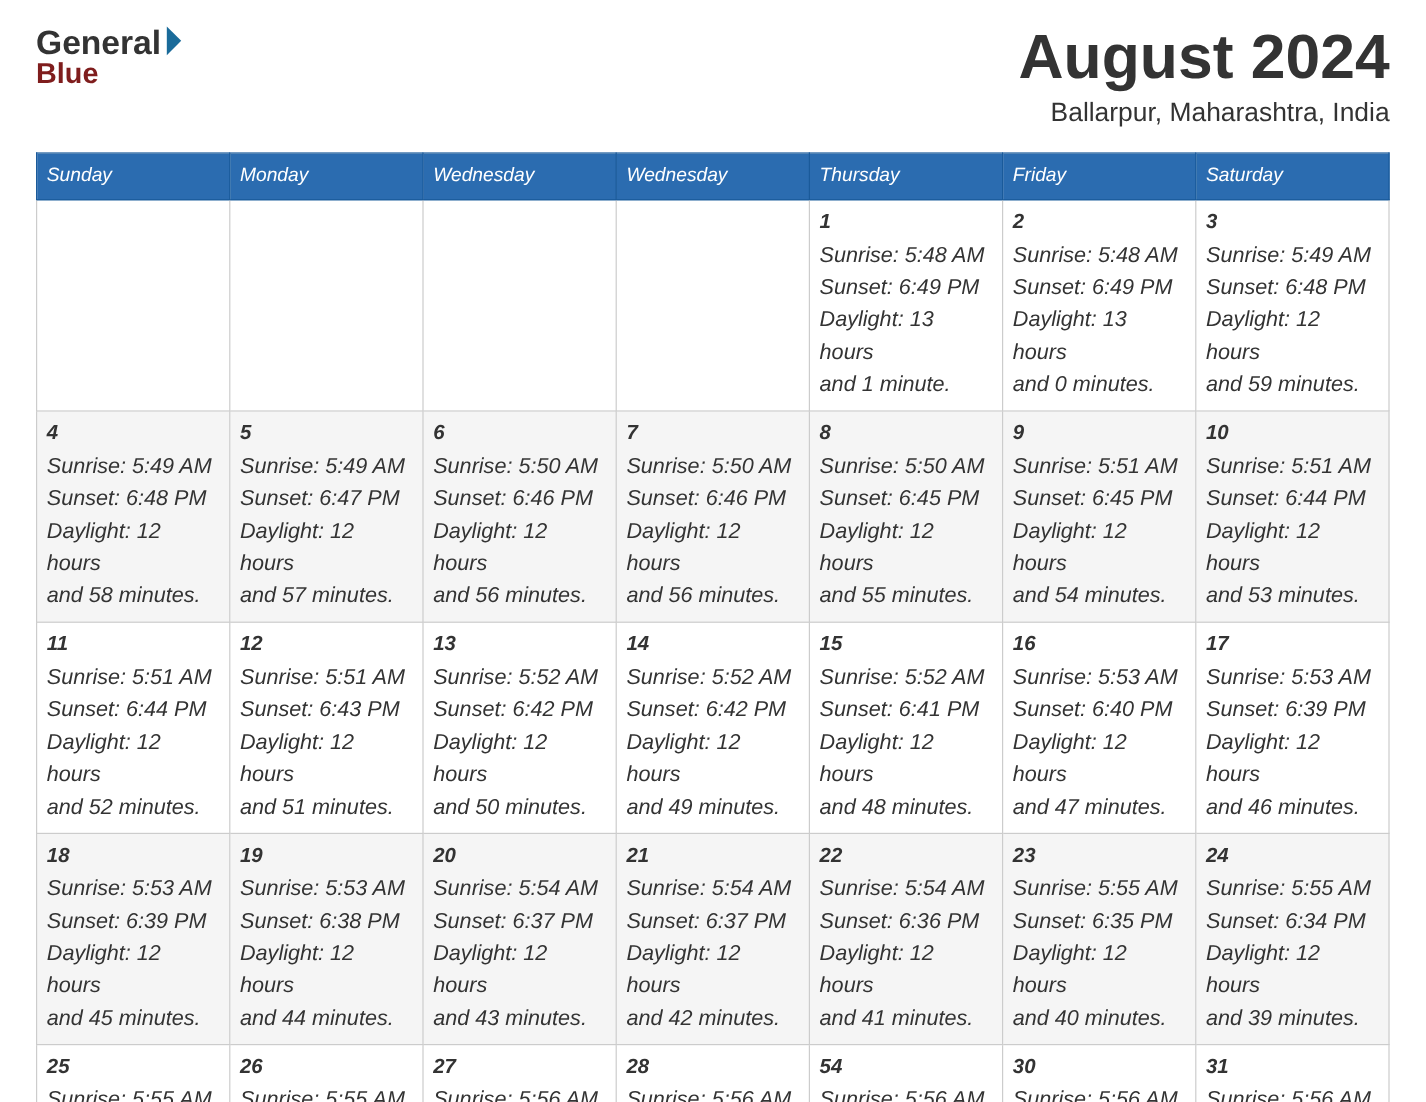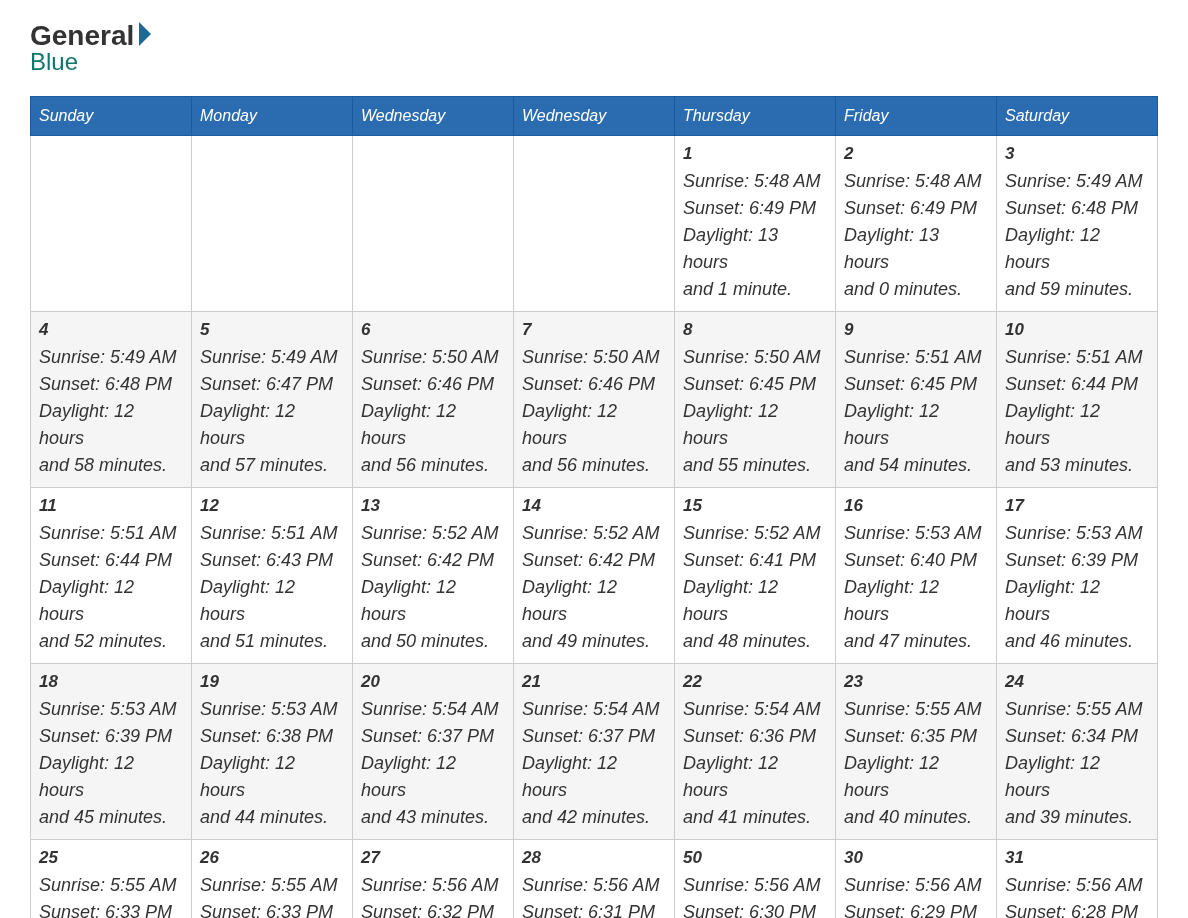--- a/index.html
+++ b/index.html
@@ -35,22 +35,22 @@
       height: 0;
       border-left: 12px solid #1a6b9a;
       border-top: 12px solid transparent;
       border-bottom: 12px solid transparent;
       display: inline-block;
       margin-left: 4px;
       margin-top: -4px;
     }
     .logo-blue {
       font-size: 24px;
-      font-weight: normal;
-      color: #0f766e;
+      font-weight: bold;
+      color: #7f1d1d;
       margin-top: -4px;
     }
     .title-section {
       text-align: right;
     }
     .month-title {
       font-size: 52px;
       font-weight: bold;
       color: #333;
       line-height: 1.1;
@@ -113,20 +113,22 @@
 
 <div class="header">
   <div class="logo">
     <div class="logo-general">
       <span>General</span>
       <span class="logo-arrow"></span>
     </div>
     <div class="logo-blue">Blue</div>
   </div>
   <div class="title-section">
+    <div class="month-title">August 2024</div>
+    <div class="location-title">Ballarpur, Maharashtra, India</div>
   </div>
 </div>
 
 <table class="calendar-table">
   <thead>
     <tr>
     <th>Sunday</th>
         <th>Monday</th>
         <th>Wednesday</th>
         <th>Wednesday</th>
@@ -339,21 +341,21 @@
 and 36 minutes.</div>
         </td>
         <td>
           <span class="day-number">28</span>
           <div class="day-info" style="white-space: pre-line;">Sunrise: 5:56 AM
 Sunset: 6:31 PM
 Daylight: 12 hours
 and 35 minutes.</div>
         </td>
         <td>
-          <span class="day-number">50</span>
+          <span class="day-number">54</span>
           <div class="day-info" style="white-space: pre-line;">Sunrise: 5:56 AM
 Sunset: 6:30 PM
 Daylight: 12 hours
 and 34 minutes.</div>
         </td>
         <td>
           <span class="day-number">30</span>
           <div class="day-info" style="white-space: pre-line;">Sunrise: 5:56 AM
 Sunset: 6:29 PM
 Daylight: 12 hours

